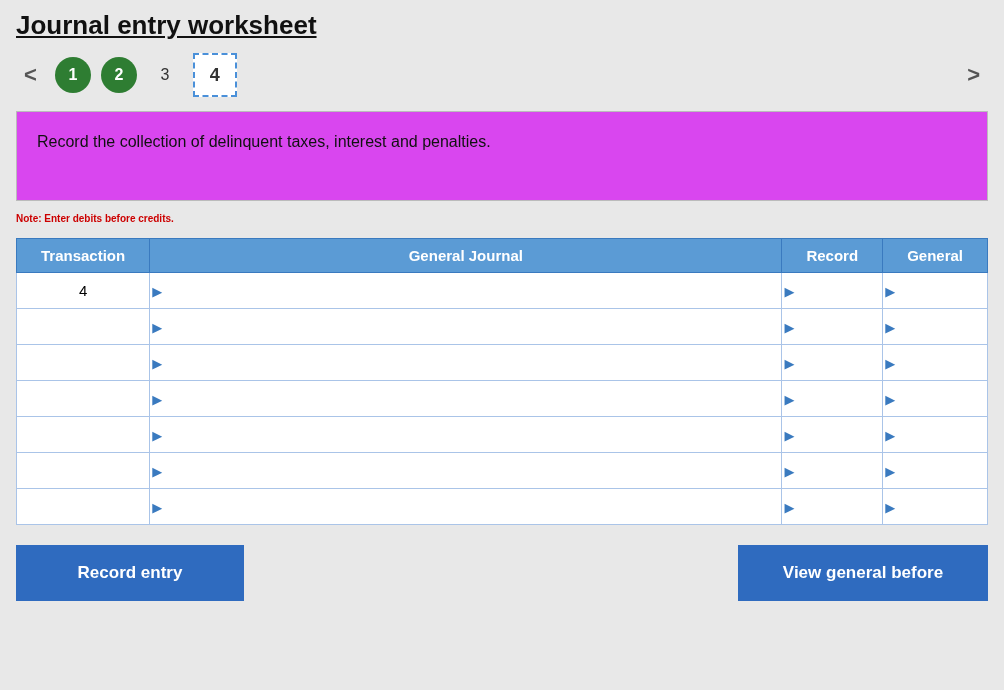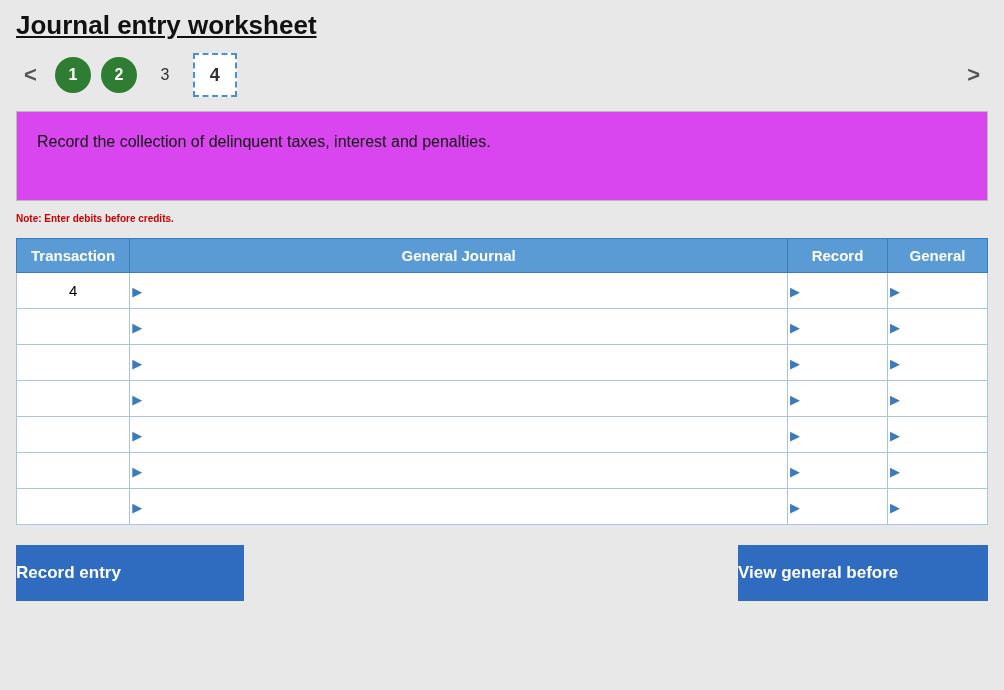--- a/index.html
+++ b/index.html
@@ -97,21 +97,21 @@
     .journal-table {
       width: 100%;
       border-collapse: collapse;
       margin-bottom: 20px;
     }
     .journal-table th {
       background: #5b9bd5;
       color: #fff;
       font-weight: bold;
       font-size: 15px;
-      padding: 8px 14px;
+      padding: 8px 24px;
       border: 1px solid #3a7abf;
       text-align: center;
     }
     .journal-table th.left-align {
       text-align: left;
     }
     .journal-table td {
       background: #fff;
       border: 1px solid #aac4e8;
       height: 36px;
@@ -154,21 +154,21 @@
       align-items: center;
     }
     .btn {
       background: #2f6bbf;
       color: #fff;
       font-weight: bold;
       font-size: 17px;
       border: none;
       cursor: pointer;
       padding: 18px 0;
-      text-align: left;
+      text-align: center;
     }
     .btn-record {
       width: 228px;
     }
     .btn-clear {
       width: 228px;
       margin-left: 57px;
     }
     .btn-view {
       width: 250px;

